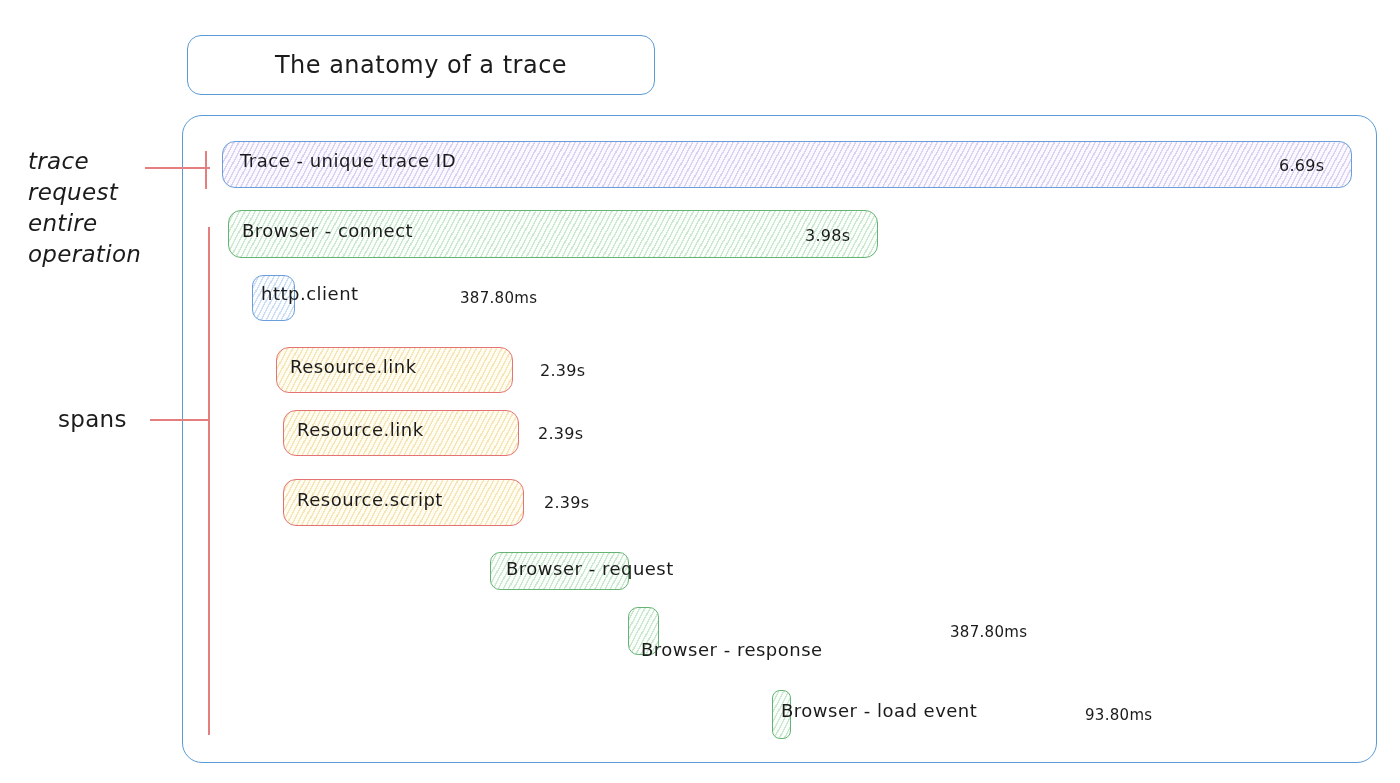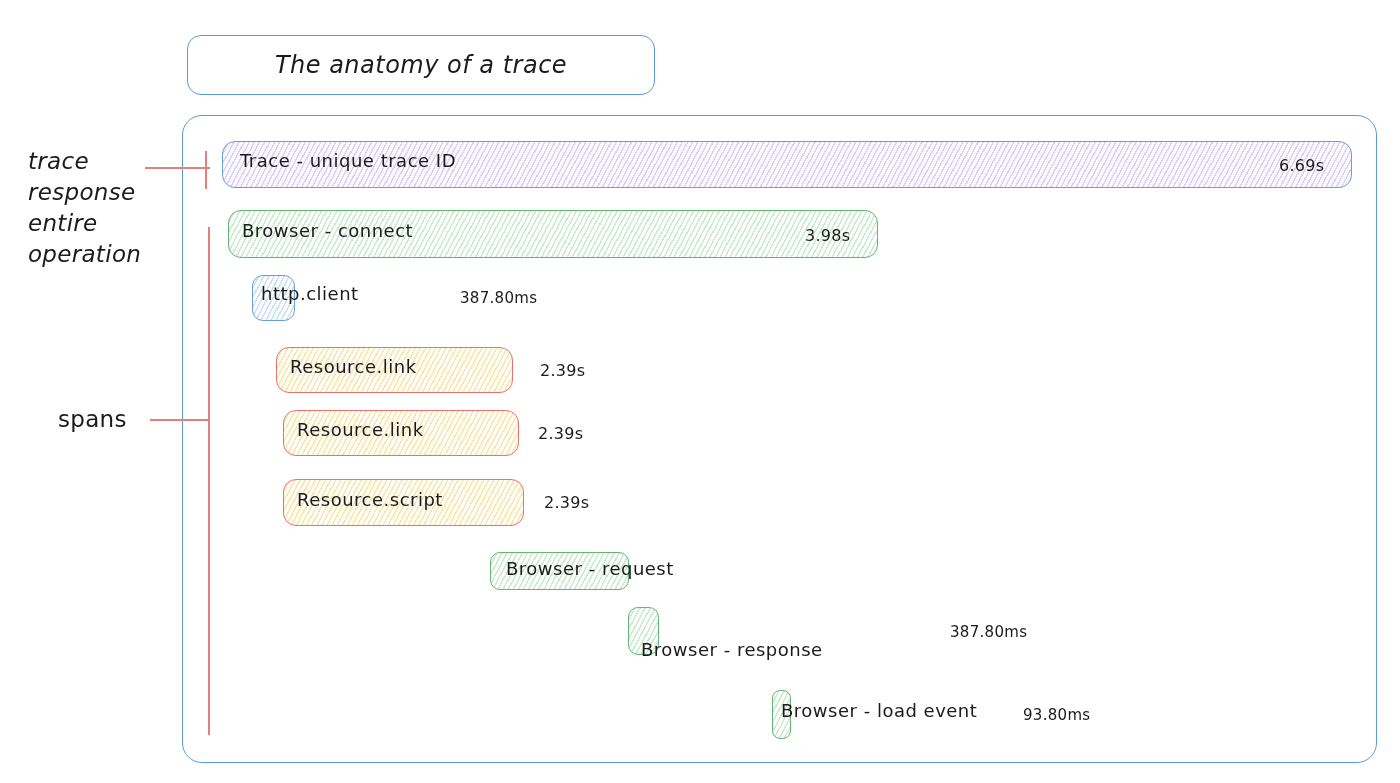--- a/index.html
+++ b/index.html
@@ -22,21 +22,21 @@
   .outline-box {
     position: absolute;
     border: 1.5px solid #5b9bd5;
     background: #ffffff;
   }
   #title-box {
     left: 187px; top: 35px; width: 466px; height: 58px;
     border-radius: 14px;
     display: flex; align-items: center; justify-content: center;
   }
-  #title-text { font-size: 24px; letter-spacing: 0.5px; font-style: italic; }
+  #title-text { font-size: 24px; letter-spacing: 0.5px; }
   #outer-container {
     left: 182px; top: 115px; width: 1193px; height: 646px;
     border-radius: 20px;
     background: transparent;
   }
 
   
   .span-box { position: absolute; box-sizing: border-box; }
   .hatch-violet {
     border: 1.6px solid #6a9fdb;
@@ -128,34 +128,34 @@
 
   #req-box   { left: 490px; top: 552px; width: 139px; height: 38px; border-radius: 10px; }
   #req-label { left: 506px; top: 558px; }
 
   #resp-box      { left: 628px; top: 607px; width: 31px; height: 48px; border-radius: 10px; }
   #resp-label    { left: 641px; top: 617px; margin-top: 22px; }
   #resp-duration { left: 950px; top: 623px; }
 
   #load-box      { left: 772px; top: 690px; width: 19px; height: 49px; border-radius: 8px; }
   #load-label    { left: 781px; top: 700px; }
-  #load-duration { left: 1023px; top: 706px; }
+  #load-duration { left: 1085px; top: 706px; }
 </style>
 </head>
 <body>
 
 <div class="canvas">
 
   <div id="title-box" class="outline-box">
     <span id="title-text">The anatomy of a trace</span>
   </div>
 
   <div id="trace-annotation" class="abs">
     <div>trace</div>
-    <div>response</div>
+    <div>request</div>
     <div>entire</div>
     <div>operation</div>
   </div>
   <div id="spans-annotation" class="abs">spans</div>
 
   <div id="red-h1" class="red-line"></div>
   <div id="red-tick" class="red-line"></div>
   <div id="red-v" class="red-line"></div>
   <div id="red-h2" class="red-line"></div>
 

